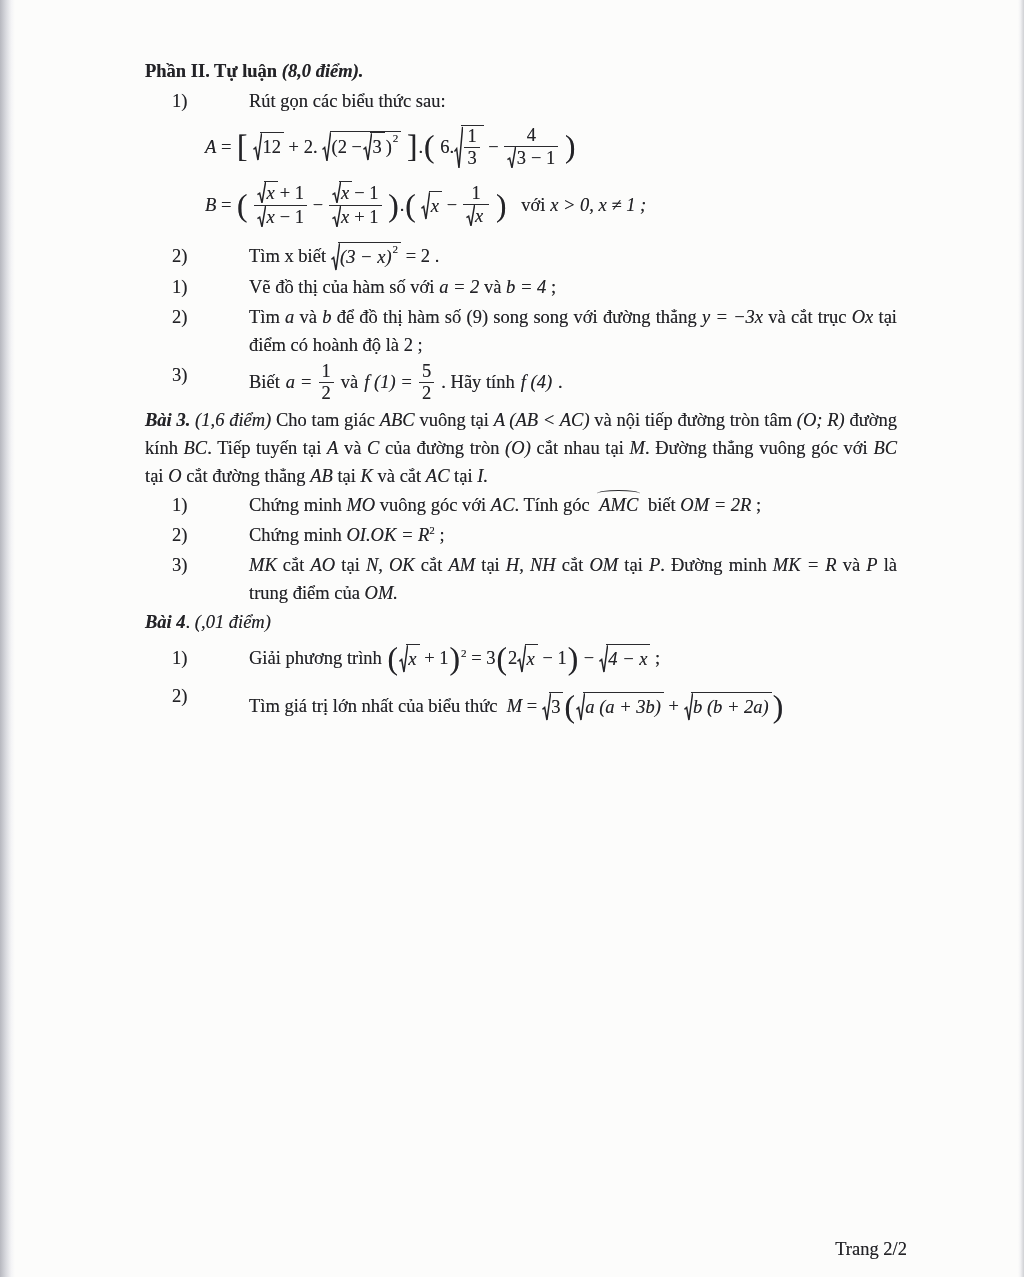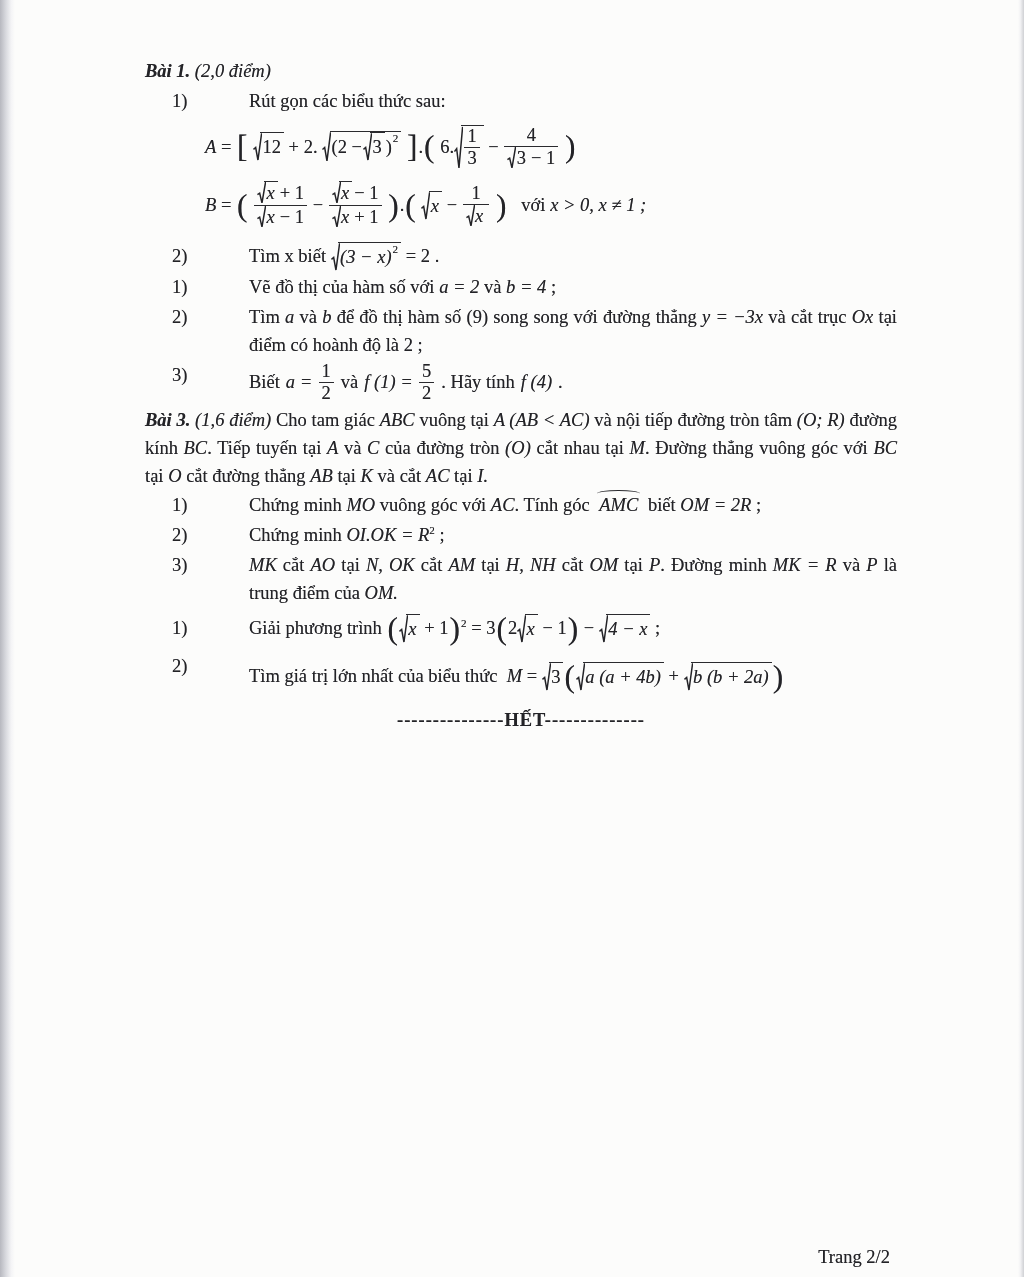--- a/index.html
+++ b/index.html
@@ -38,36 +38,35 @@
        display:inline-flex;align-items:center;gap:1px;}
   .supf{font-size:0.6em;align-self:flex-start;line-height:1.05;}
   
   .big{font-size:1.7em;line-height:0;vertical-align:middle;position:relative;top:-1px;
        font-style:normal;font-weight:400;padding:0 1px;}
   
   .arc{font-style:italic;position:relative;padding:0 3px;margin:0 2px;}
   .arc::before{content:"";position:absolute;left:1px;right:1px;top:-0.28em;height:0.34em;
        border-top:1.6px solid #2a2a2e;border-radius:50% 50% 0 0;}
   .het{text-align:center;font-weight:bold;margin-top:14px;letter-spacing:1px;}
-  .footer{position:absolute;right:134px;top:1236px;margin-top:8px;}
+  .footer{position:absolute;right:117px;top:1236px;}
   .mrow{display:flex;align-items:center;gap:6px;flex-wrap:wrap;}
 </style>
 </head>
 <body>
 
 <div class="edge-left"></div>
 <div class="edge-right"></div>
 
 <div class="content">
 
-
   <div class="para">
-    <span class="bi">Bài 1.</span>
-    <span class="i">(2,0 điểm)</span>
-  </div>
+    <span class="b">Phần II. Tự luận </span><span class="bi">(8,0 điểm).</span>
+  </div>
+
 
   <div class="item">
     <span class="no">1)</span>
     <div class="body"><span>Rút gọn các biểu thức sau:</span></div>
   </div>
 
   <div class="formula">
     <span class="it">A</span>
     <span>=</span>
     <span class="big">[</span>
@@ -256,20 +255,23 @@
   <div class="item">
     <span class="no">2)</span>
     <div class="body"><span>Chứng minh </span><i>OI.OK = R</i><sup class="sup">2</sup><span> ;</span></div>
   </div>
 
   <div class="item">
     <span class="no">3)</span>
     <div class="body"><span></span><i>MK</i><span> cắt </span><i>AO</i><span> tại </span><i>N, OK</i><span> cắt </span><i>AM</i><span> tại </span><i>H, NH</i><span> cắt </span><i>OM</i><span> tại </span><i>P</i><span>. Đường minh </span><i>MK = R</i><span> và </span><i>P</i><span> là trung điểm của </span><i>OM.</i></div>
   </div>
 
+  <div class="para">
+    <span class="bi">Bài 4</span><span>. </span><span class="i">(,01 điểm)</span>
+  </div>
 
   <div class="item" style="margin-top:8px;">
     <span class="no">1)</span>
     <div class="body">
       <span>Giải phương trình</span>
       <span class="big">(</span><span class="sqt it">
           <svg class="rad" viewBox="0 0 10 24" preserveAspectRatio="none">
             <path d="M0.5 14 L3 12.5 L5.6 22.6 L9.7 1"></path>
           </svg>
           <span class="vin">x</span>
@@ -302,30 +304,29 @@
         <span>=</span>
         <span class="sqt">
             <svg class="rad" viewBox="0 0 10 24" preserveAspectRatio="none">
               <path d="M0.5 14 L3 12.5 L5.6 22.6 L9.7 1"></path>
             </svg>
             <span class="vin">3</span>
           </span><span class="big">(</span><span class="sqt it">
             <svg class="rad" viewBox="0 0 10 24" preserveAspectRatio="none">
               <path d="M0.5 14 L3 12.5 L5.6 22.6 L9.7 1"></path>
             </svg>
-            <span class="vin">a (a + 4b)</span>
+            <span class="vin">a (a + 3b)</span>
           </span>
         <span>+</span>
         <span class="sqt it">
             <svg class="rad" viewBox="0 0 10 24" preserveAspectRatio="none">
               <path d="M0.5 14 L3 12.5 L5.6 22.6 L9.7 1"></path>
             </svg>
             <span class="vin">b (b + 2a)</span>
           </span><span class="big">)</span>
       </div>
     </div>
   </div>
 
-  <div class="het">---------------HẾT--------------</div>
 
 </div>
 
 <div class="footer">Trang 2/2</div>
 
 </body></html>

